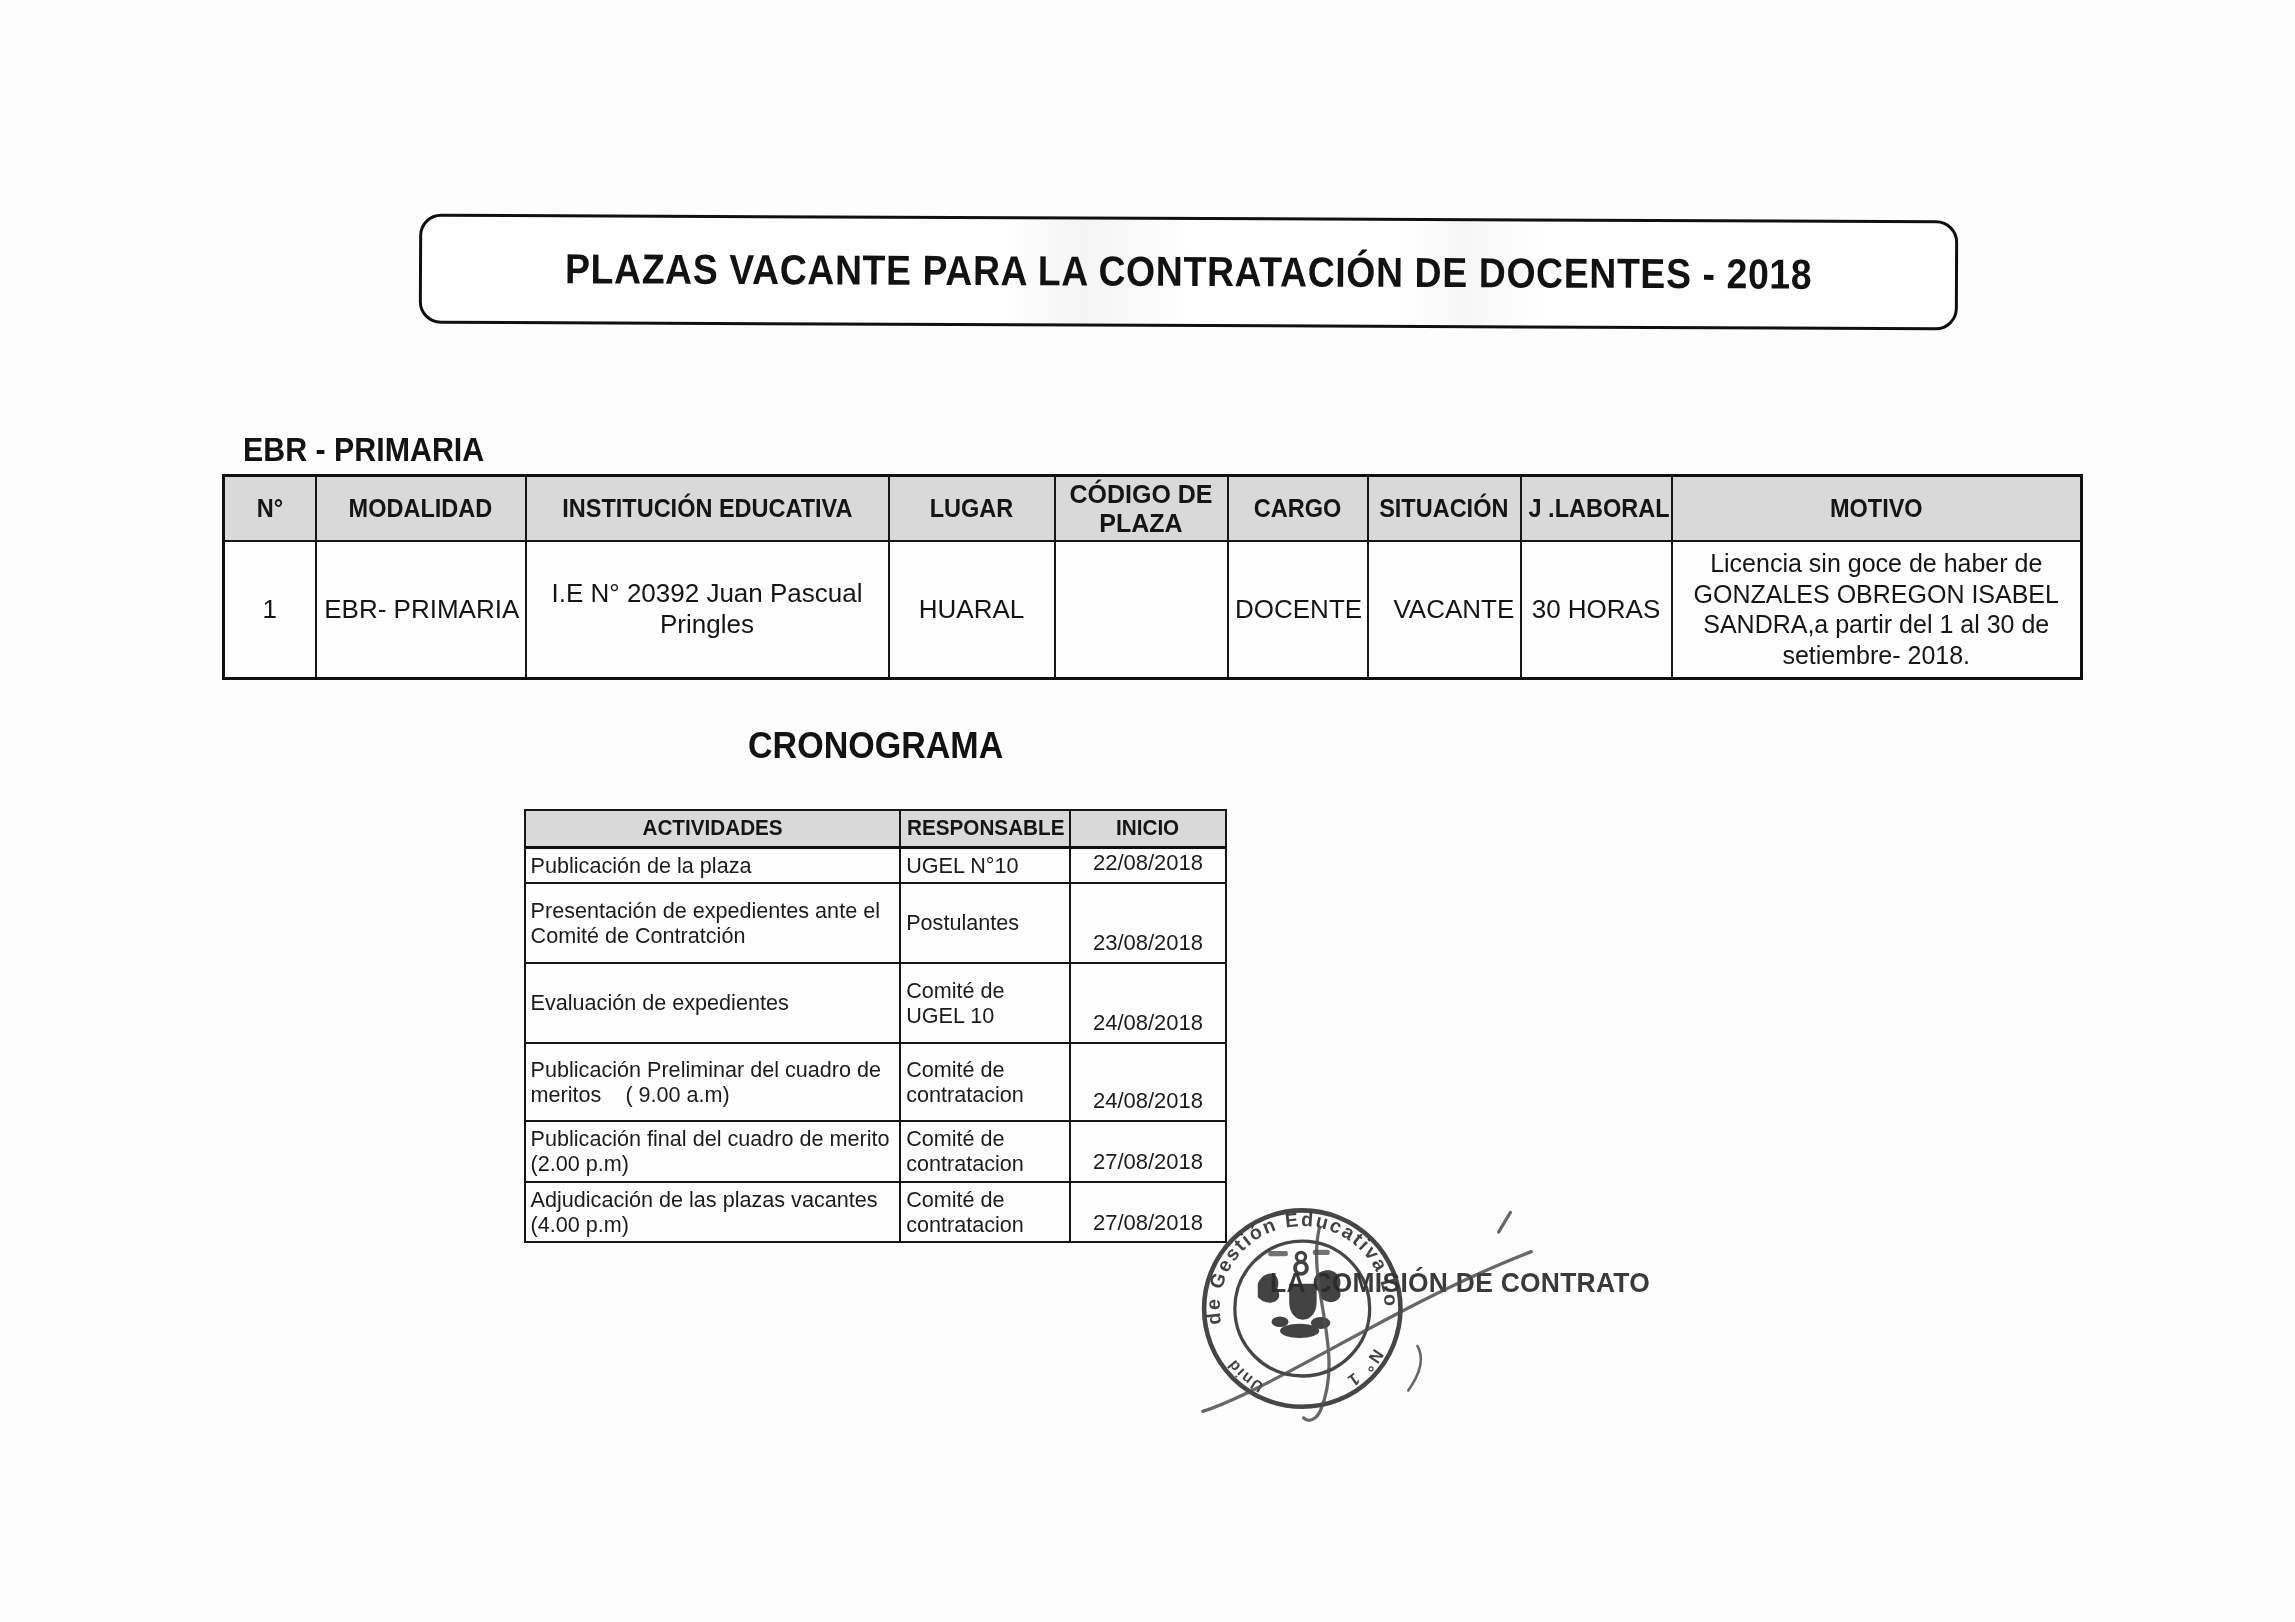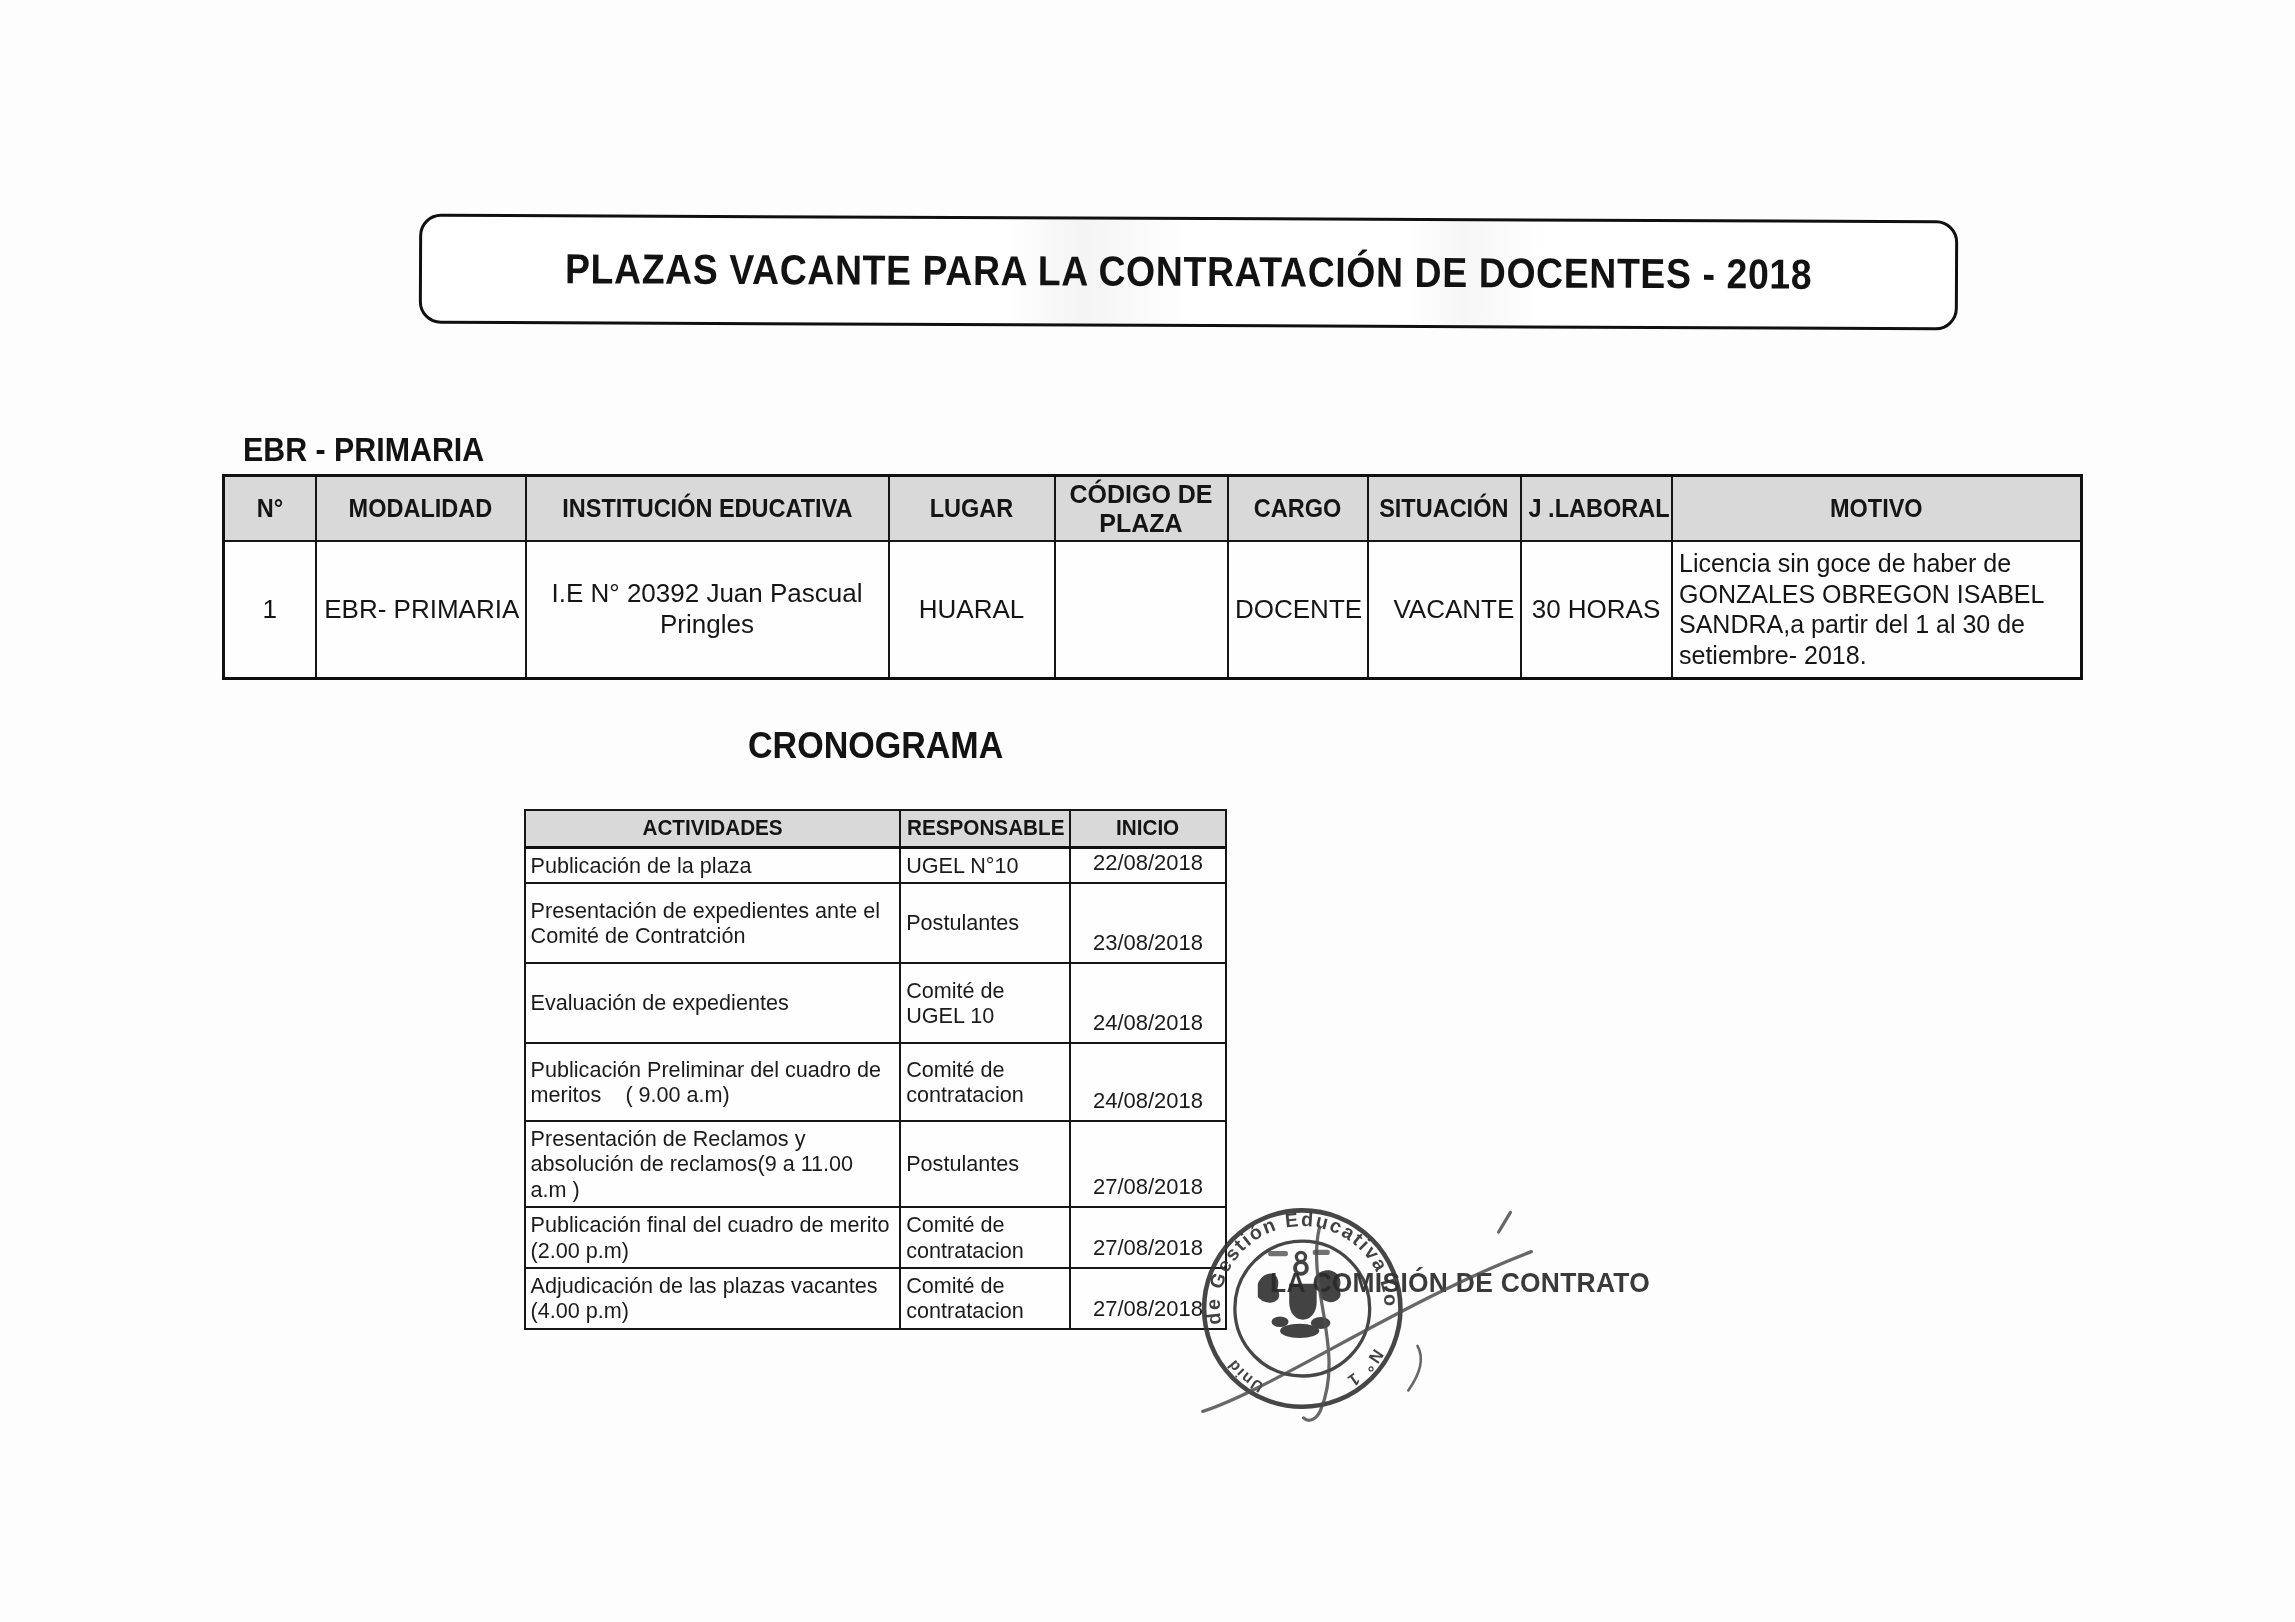--- a/index.html
+++ b/index.html
@@ -38,21 +38,21 @@
   table.tbl thead th{background:#d9d9d9;font-weight:bold;text-align:center;vertical-align:middle;}
 
   
   table.main-tbl{left:222px;top:474px;width:1857px;border:3.3px solid #111;}
   table.main-tbl thead tr{height:62px;}
   table.main-tbl thead th{font-size:25px;padding:2.6px;}
   table.main-tbl tbody tr{height:137px;}
   table.main-tbl tbody td{font-size:26px;vertical-align:middle;padding:3.9px 5.2px;line-height:1.2;}
   table.main-tbl td.c-center{text-align:center;}
   table.main-tbl td.c-left{text-align:right;padding-left:6.5px;}
-  table.main-tbl td.c-motivo{font-size:25px;text-align:left;line-height:1.22;padding:5.2px 6.5px;vertical-align:middle;}
+  table.main-tbl td.c-motivo{font-size:25px;text-align:center;line-height:1.22;padding:5.2px 6.5px;vertical-align:middle;}
   table.main-tbl tbody{border-bottom:3.9px solid #0e0e0e;}
 
   
   table.crono-tbl{left:524px;top:809px;width:701px;border:2.6px solid #131313;font-size:22px;}
   table.crono-tbl thead tr{height:37px;}
   table.crono-tbl thead th{font-size:22px;border-bottom:3.3px solid #0f0f0f;}
   table.crono-tbl td{line-height:1.18;color:#1b1b1b;}
   table.crono-tbl td.c-act{font-size:21.6px;text-align:left;vertical-align:middle;padding:3.9px 4.6px;}
   table.crono-tbl td.c-resp{font-size:21.6px;text-align:left;vertical-align:middle;padding:3.9px 29px 3.9px 5.2px;}
   table.crono-tbl td.c-date{font-size:22px;text-align:center;vertical-align:bottom;padding-bottom:5.9px;}
@@ -158,25 +158,20 @@
       <tr class="r3">
         <td class="c-act">Evaluación de expedientes</td>
         <td class="c-resp">Comité de UGEL 10</td>
         <td class="c-date">24/08/2018</td>
       </tr>
       <tr class="r4">
         <td class="c-act">Publicación Preliminar del cuadro de meritos&nbsp;&nbsp;&nbsp;&nbsp;( 9.00 a.m)</td>
         <td class="c-resp">Comité de contratacion</td>
         <td class="c-date">24/08/2018</td>
       </tr>
-      <tr class="r5">
-        <td class="c-act">Presentación de Reclamos  y absolución de reclamos(9 a 11.00  a.m )</td>
-        <td class="c-resp">Postulantes</td>
-        <td class="c-date">27/08/2018</td>
-      </tr>
       <tr class="r6">
         <td class="c-act">Publicación final del cuadro de merito (2.00 p.m)</td>
         <td class="c-resp">Comité de contratacion</td>
         <td class="c-date">27/08/2018</td>
       </tr>
       <tr class="r7">
         <td class="c-act">Adjudicación de las plazas vacantes (4.00 p.m)</td>
         <td class="c-resp">Comité de contratacion</td>
         <td class="c-date">27/08/2018</td>
       </tr>

